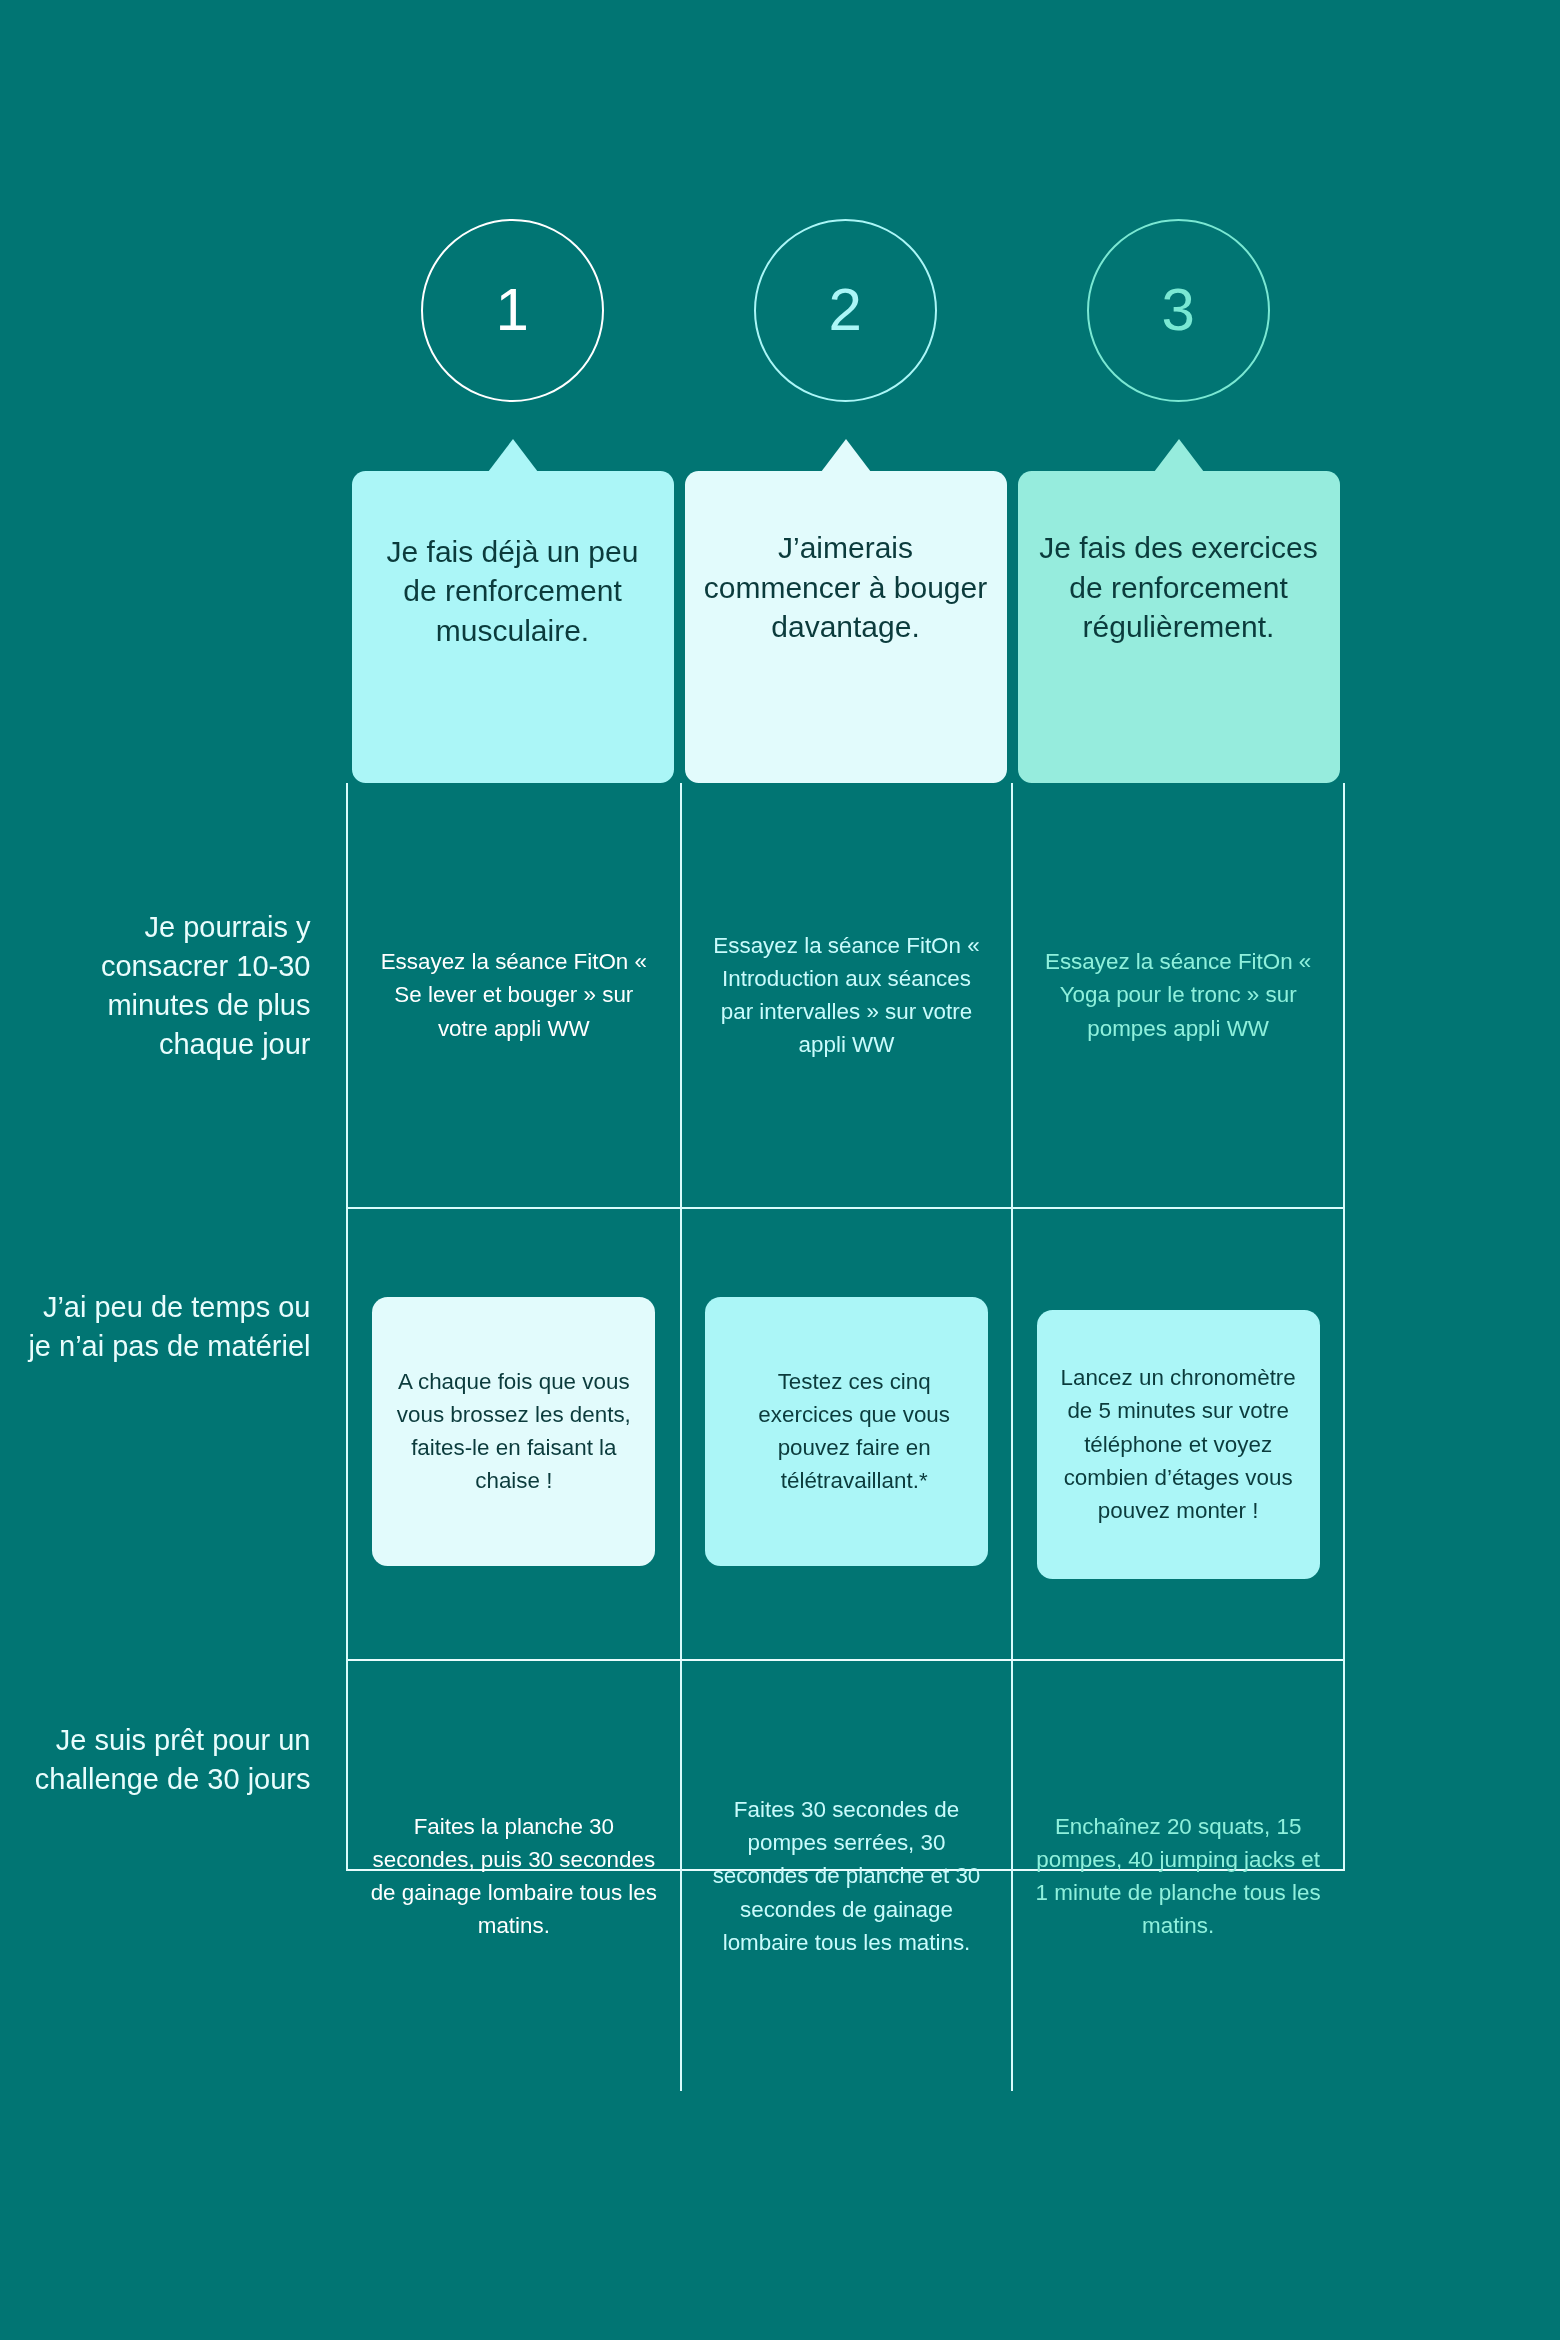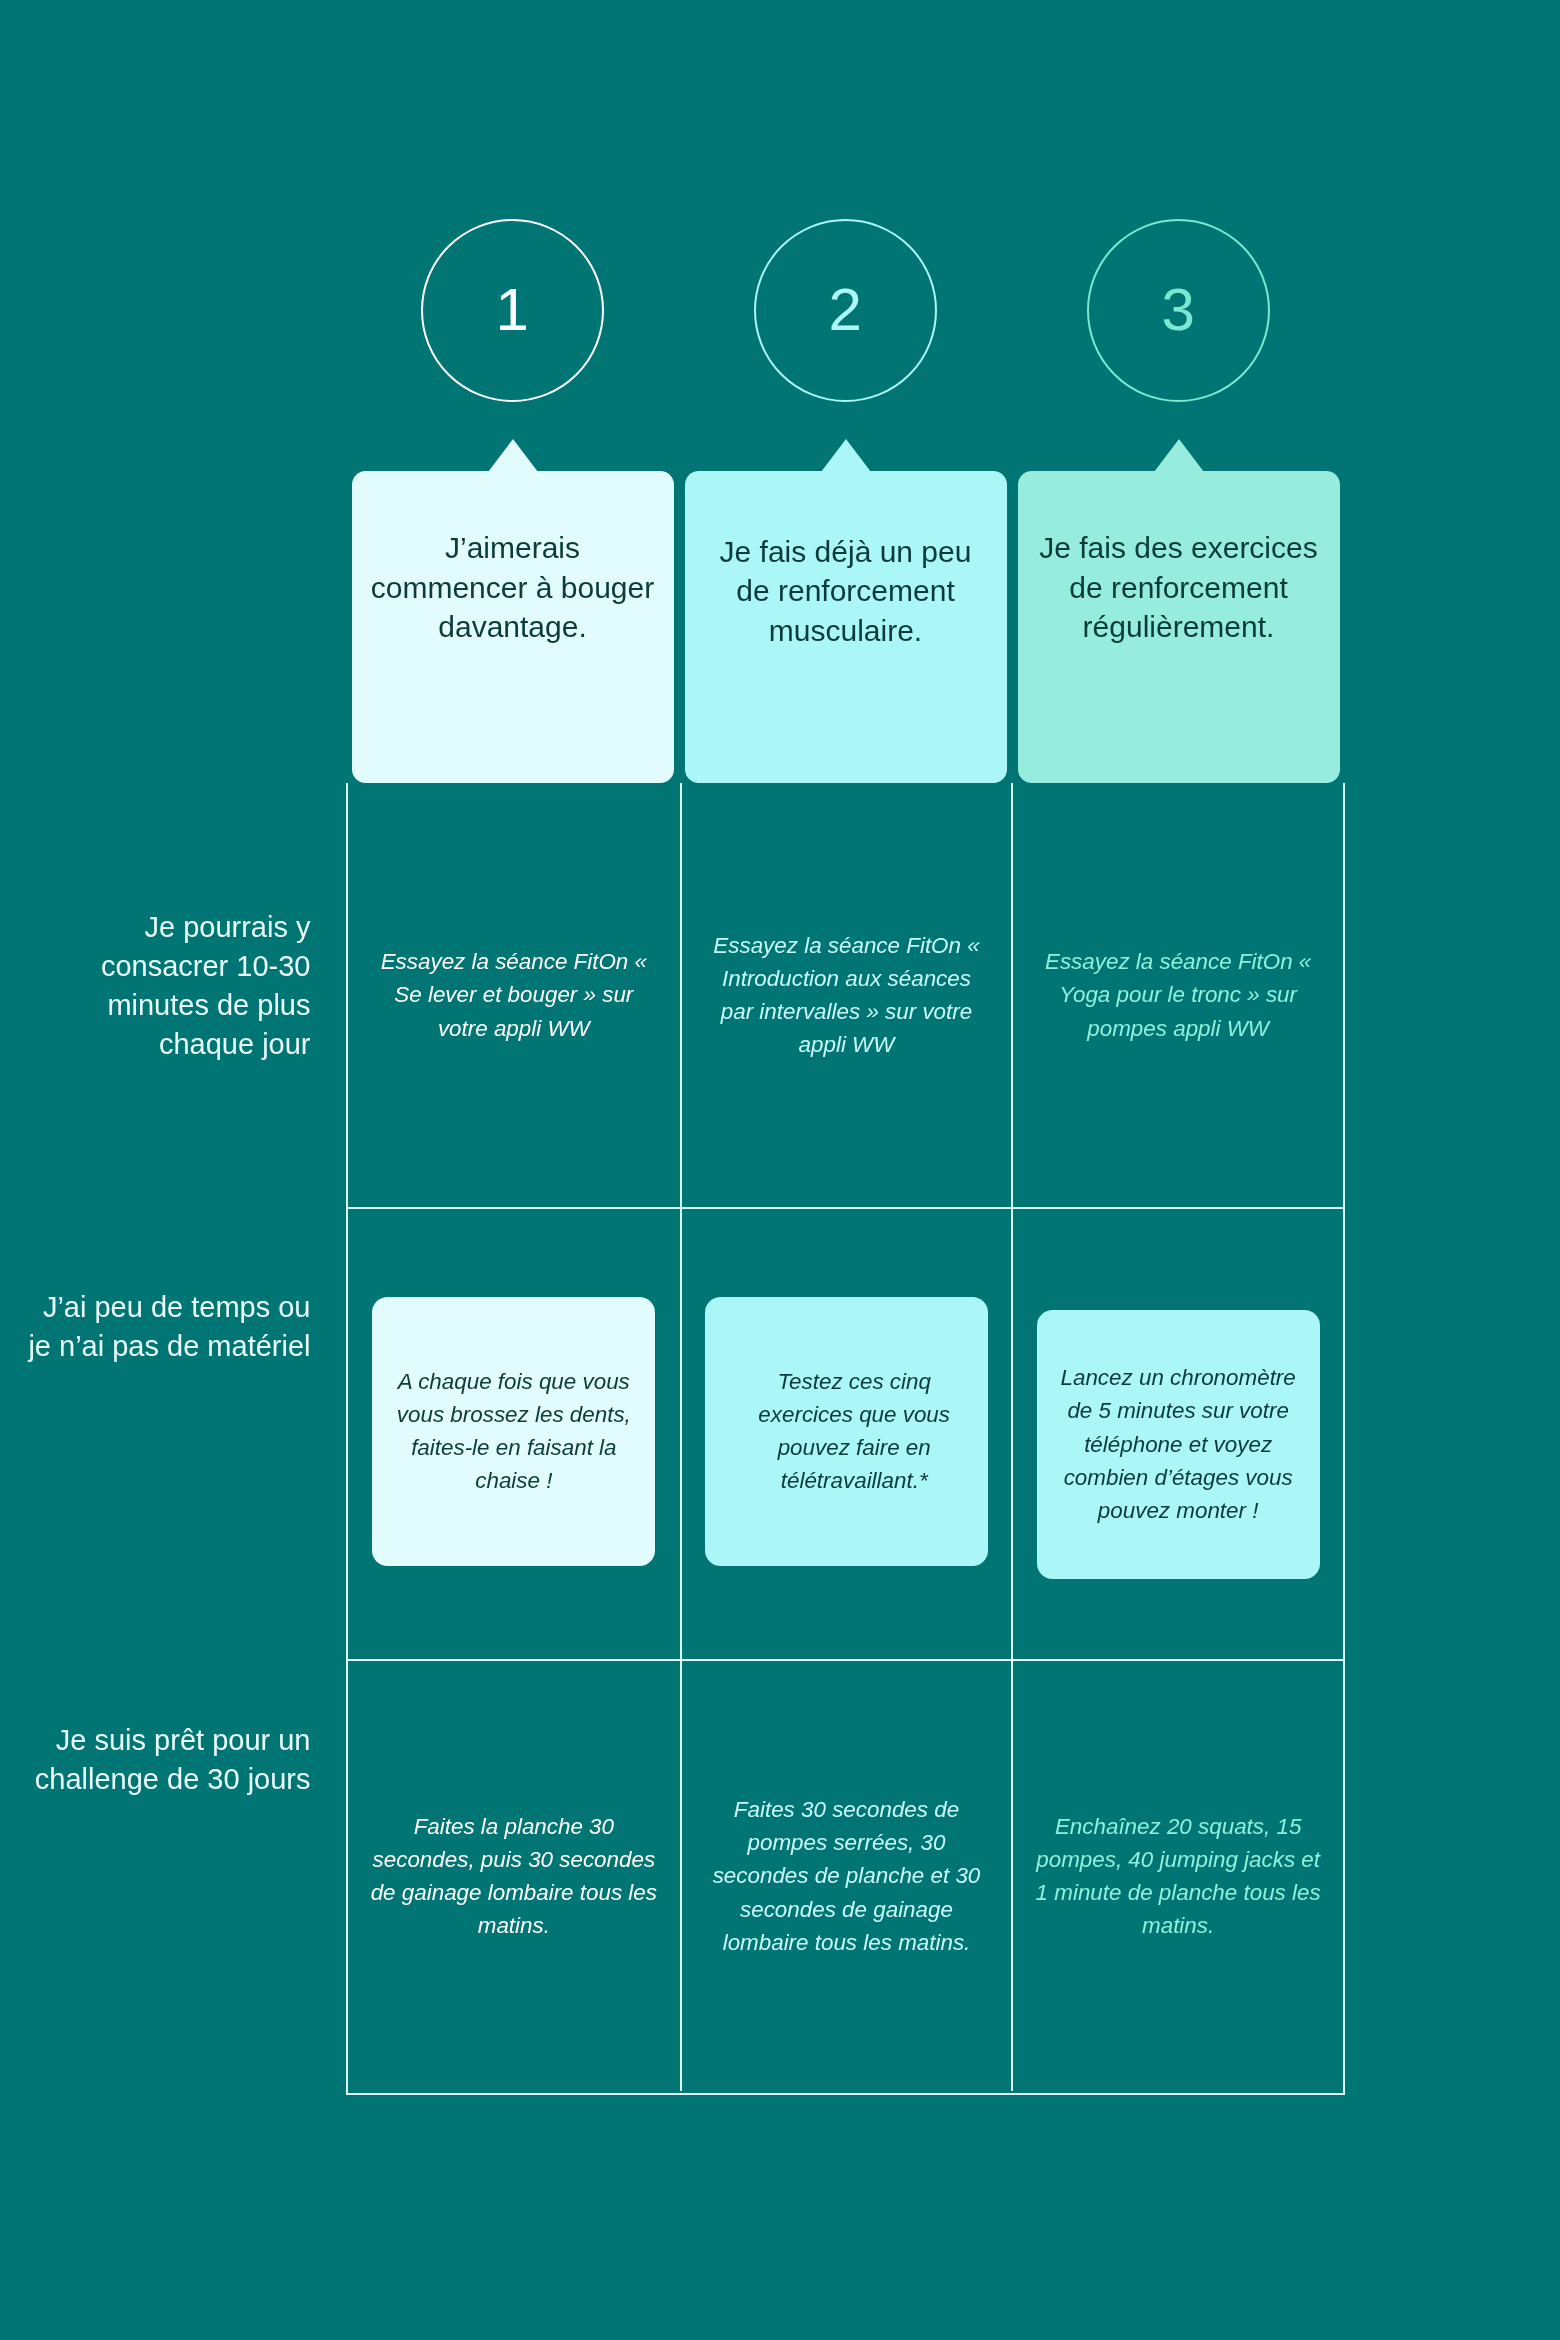--- a/index.html
+++ b/index.html
@@ -100,26 +100,25 @@
   }
   .bubble-slot.b2 .bubble-text { padding-top: 3.9px; }
   .bubble-slot.b3 .bubble-text { padding-top: 0px; }
 
   
   .grid {
     position: absolute;
     left: 346px;
     top: 783px;
     width: 999px;
-    height: 1312px;
+    height: 1088px;
     border-left: 2px solid #d8fbfb;
     border-right: 2px solid #d8fbfb;
     border-bottom: 2px solid #e9fdfd;
     box-sizing: border-box;
-    font-style: italic;
   }
   .grid-row {
     display: flex;
     box-sizing: border-box;
     width: 100%;
   }
   .grid-row.r1 { height: 426px; border-bottom: 2px solid #d8fbfb; }
   .grid-row.r2 { height: 452px; border-bottom: 2px solid #e9fdfd; }
   .grid-row.r3 { height: 430px; }
 
@@ -203,30 +202,30 @@
       </div>
     </div>
     <div class="circle-slot">
       <div class="circle" style="border-color: rgb(122, 232, 211);">
         <span class="circle-num" style="color: rgb(122, 232, 211);">3</span>
       </div>
     </div>
   </div>
 
   <div class="bubbles">
+    <div class="bubble-slot b2">
+      <div class="bubble" style="background: rgb(171, 246, 247);">
+        <div class="tail" style="border-bottom: 33px solid rgb(171, 246, 247);"></div>
+        <div class="bubble-text">Je fais déjà un peu de renforcement musculaire.</div>
+      </div>
+    </div>
     <div class="bubble-slot b1">
       <div class="bubble" style="background: rgb(226, 251, 252);">
         <div class="tail" style="border-bottom: 33px solid rgb(226, 251, 252);"></div>
         <div class="bubble-text">J’aimerais commencer à bouger davantage.</div>
-      </div>
-    </div>
-    <div class="bubble-slot b2">
-      <div class="bubble" style="background: rgb(171, 246, 247);">
-        <div class="tail" style="border-bottom: 33px solid rgb(171, 246, 247);"></div>
-        <div class="bubble-text">Je fais déjà un peu de renforcement musculaire.</div>
       </div>
     </div>
     <div class="bubble-slot b3">
       <div class="bubble" style="background: rgb(150, 236, 221); justify-content: flex-end;">
         <div class="tail" style="border-bottom: 33px solid rgb(150, 236, 221);"></div>
         <div class="bubble-text">Je fais des exercices de renforcement régulièrement.</div>
       </div>
     </div>
   </div>
 

